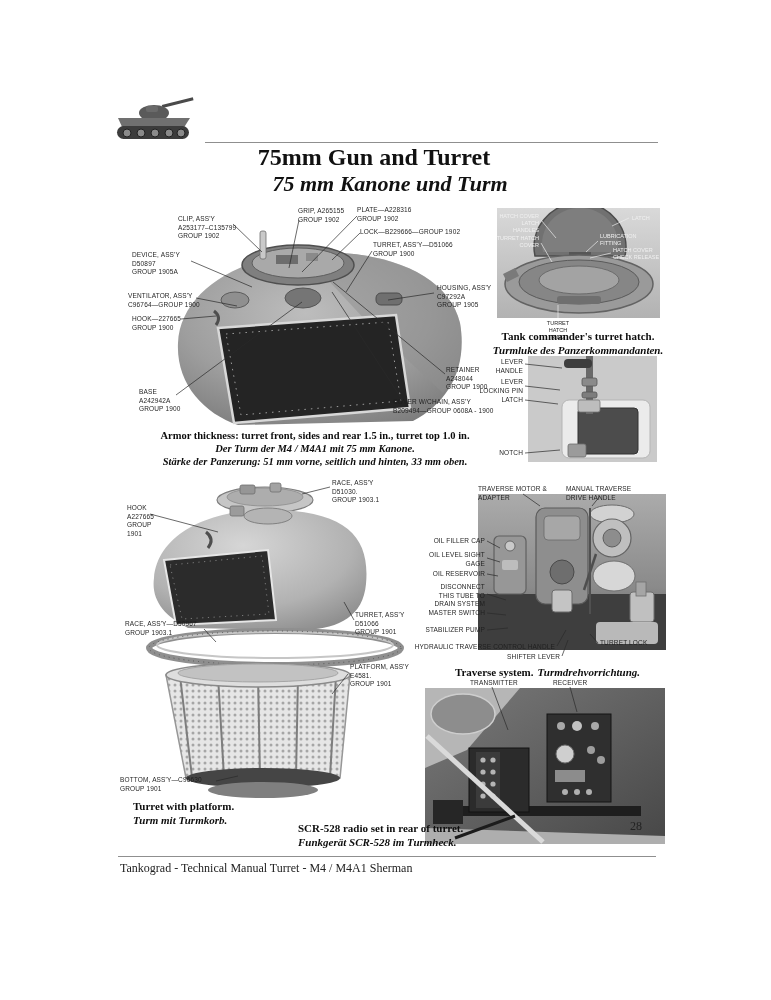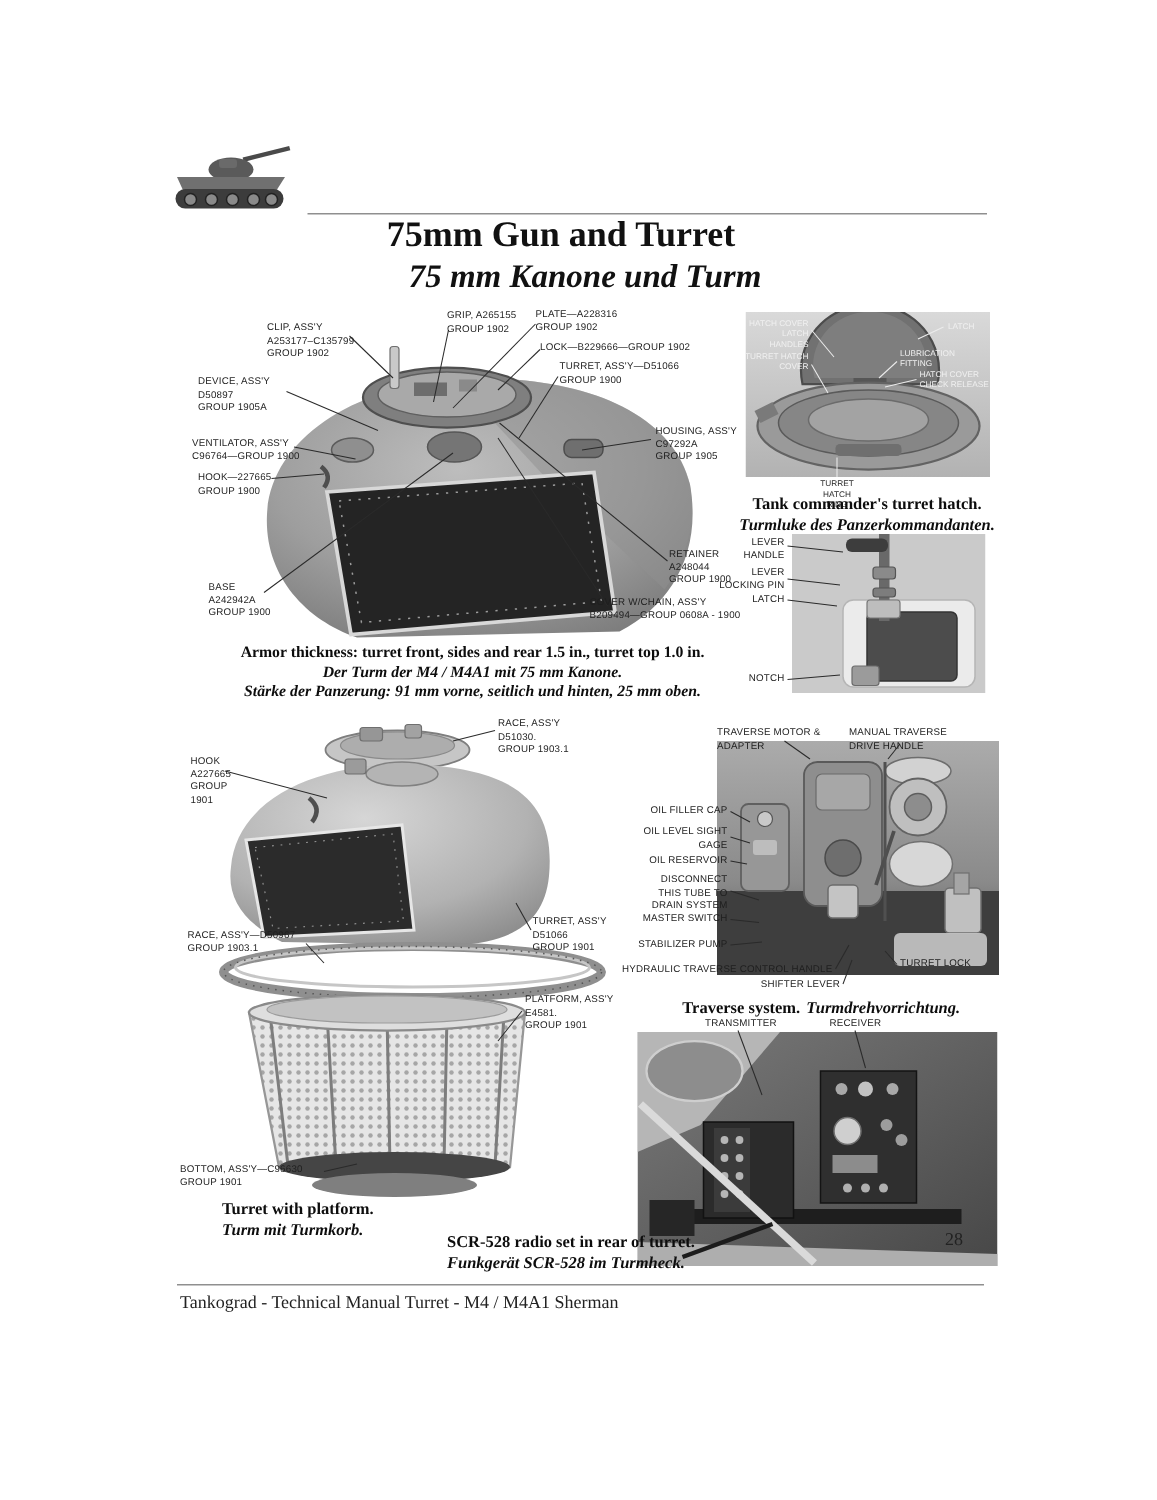--- a/index.html
+++ b/index.html
@@ -108,21 +108,21 @@
 GROUP 1900</div>
   <div class="co" style="left:139px;top:388px;">BASE
 A242942A
 GROUP 1900</div>
   <div class="co" style="left:393px;top:398px;">COVER W/CHAIN, ASS'Y
 B209494—GROUP 0608A - 1900</div>
 
   <div class="capblock center" style="left:120px;top:429px;width:390px;">
     <div class="cap-line">Armor thickness: turret front, sides and rear 1.5 in., turret top 1.0 in.</div>
     <div class="cap-line it">Der Turm der M4 / M4A1 mit 75 mm Kanone.</div>
-    <div class="cap-line it">Stärke der Panzerung: 91 mm vorne, seitlich und hinten,  25 mm oben.</div>
+    <div class="cap-line it">Stärke der Panzerung: 51 mm vorne, seitlich und hinten,  33 mm oben.</div>
   </div>
 
   <svg class="photo" style="left:497px;top:208px;" width="163" height="110" viewBox="0 0 163 110">
     <defs>
       <linearGradient id="gH" x1="0" y1="0" x2="0" y2="1">
         <stop offset="0%" stop-color="#d9d9d9"></stop>
         <stop offset="100%" stop-color="#b2b2b2"></stop>
       </linearGradient>
     </defs>
     <rect x="0" y="0" width="163" height="110" fill="url(#gH)"></rect>
@@ -229,21 +229,21 @@
 D51066
 GROUP 1901</div>
   <div class="co" style="left:125px;top:620px;">RACE, ASS'Y—D50967
 GROUP 1903.1</div>
   <div class="co" style="left:350px;top:663px;">PLATFORM, ASS'Y
 E4581.
 GROUP 1901</div>
   <div class="co" style="left:120px;top:776px;">BOTTOM, ASS'Y—C96630
 GROUP 1901</div>
 
-  <div class="capblock" style="left:133px;top:800px;width:220px;margin-left:15px;">
+  <div class="capblock" style="left:133px;top:800px;width:220px;">
     <div class="cap-line big">Turret with platform.</div>
     <div class="cap-line big it">Turm mit Turmkorb.</div>
   </div>
 
   <svg class="photo" style="left:478px;top:494px;" width="188" height="156" viewBox="0 0 188 156">
     <defs>
       <linearGradient id="gTr" x1="0" y1="0" x2="0" y2="1">
         <stop offset="0%" stop-color="#ababab"></stop>
         <stop offset="60%" stop-color="#8a8a8a"></stop>
         <stop offset="100%" stop-color="#545454"></stop>

